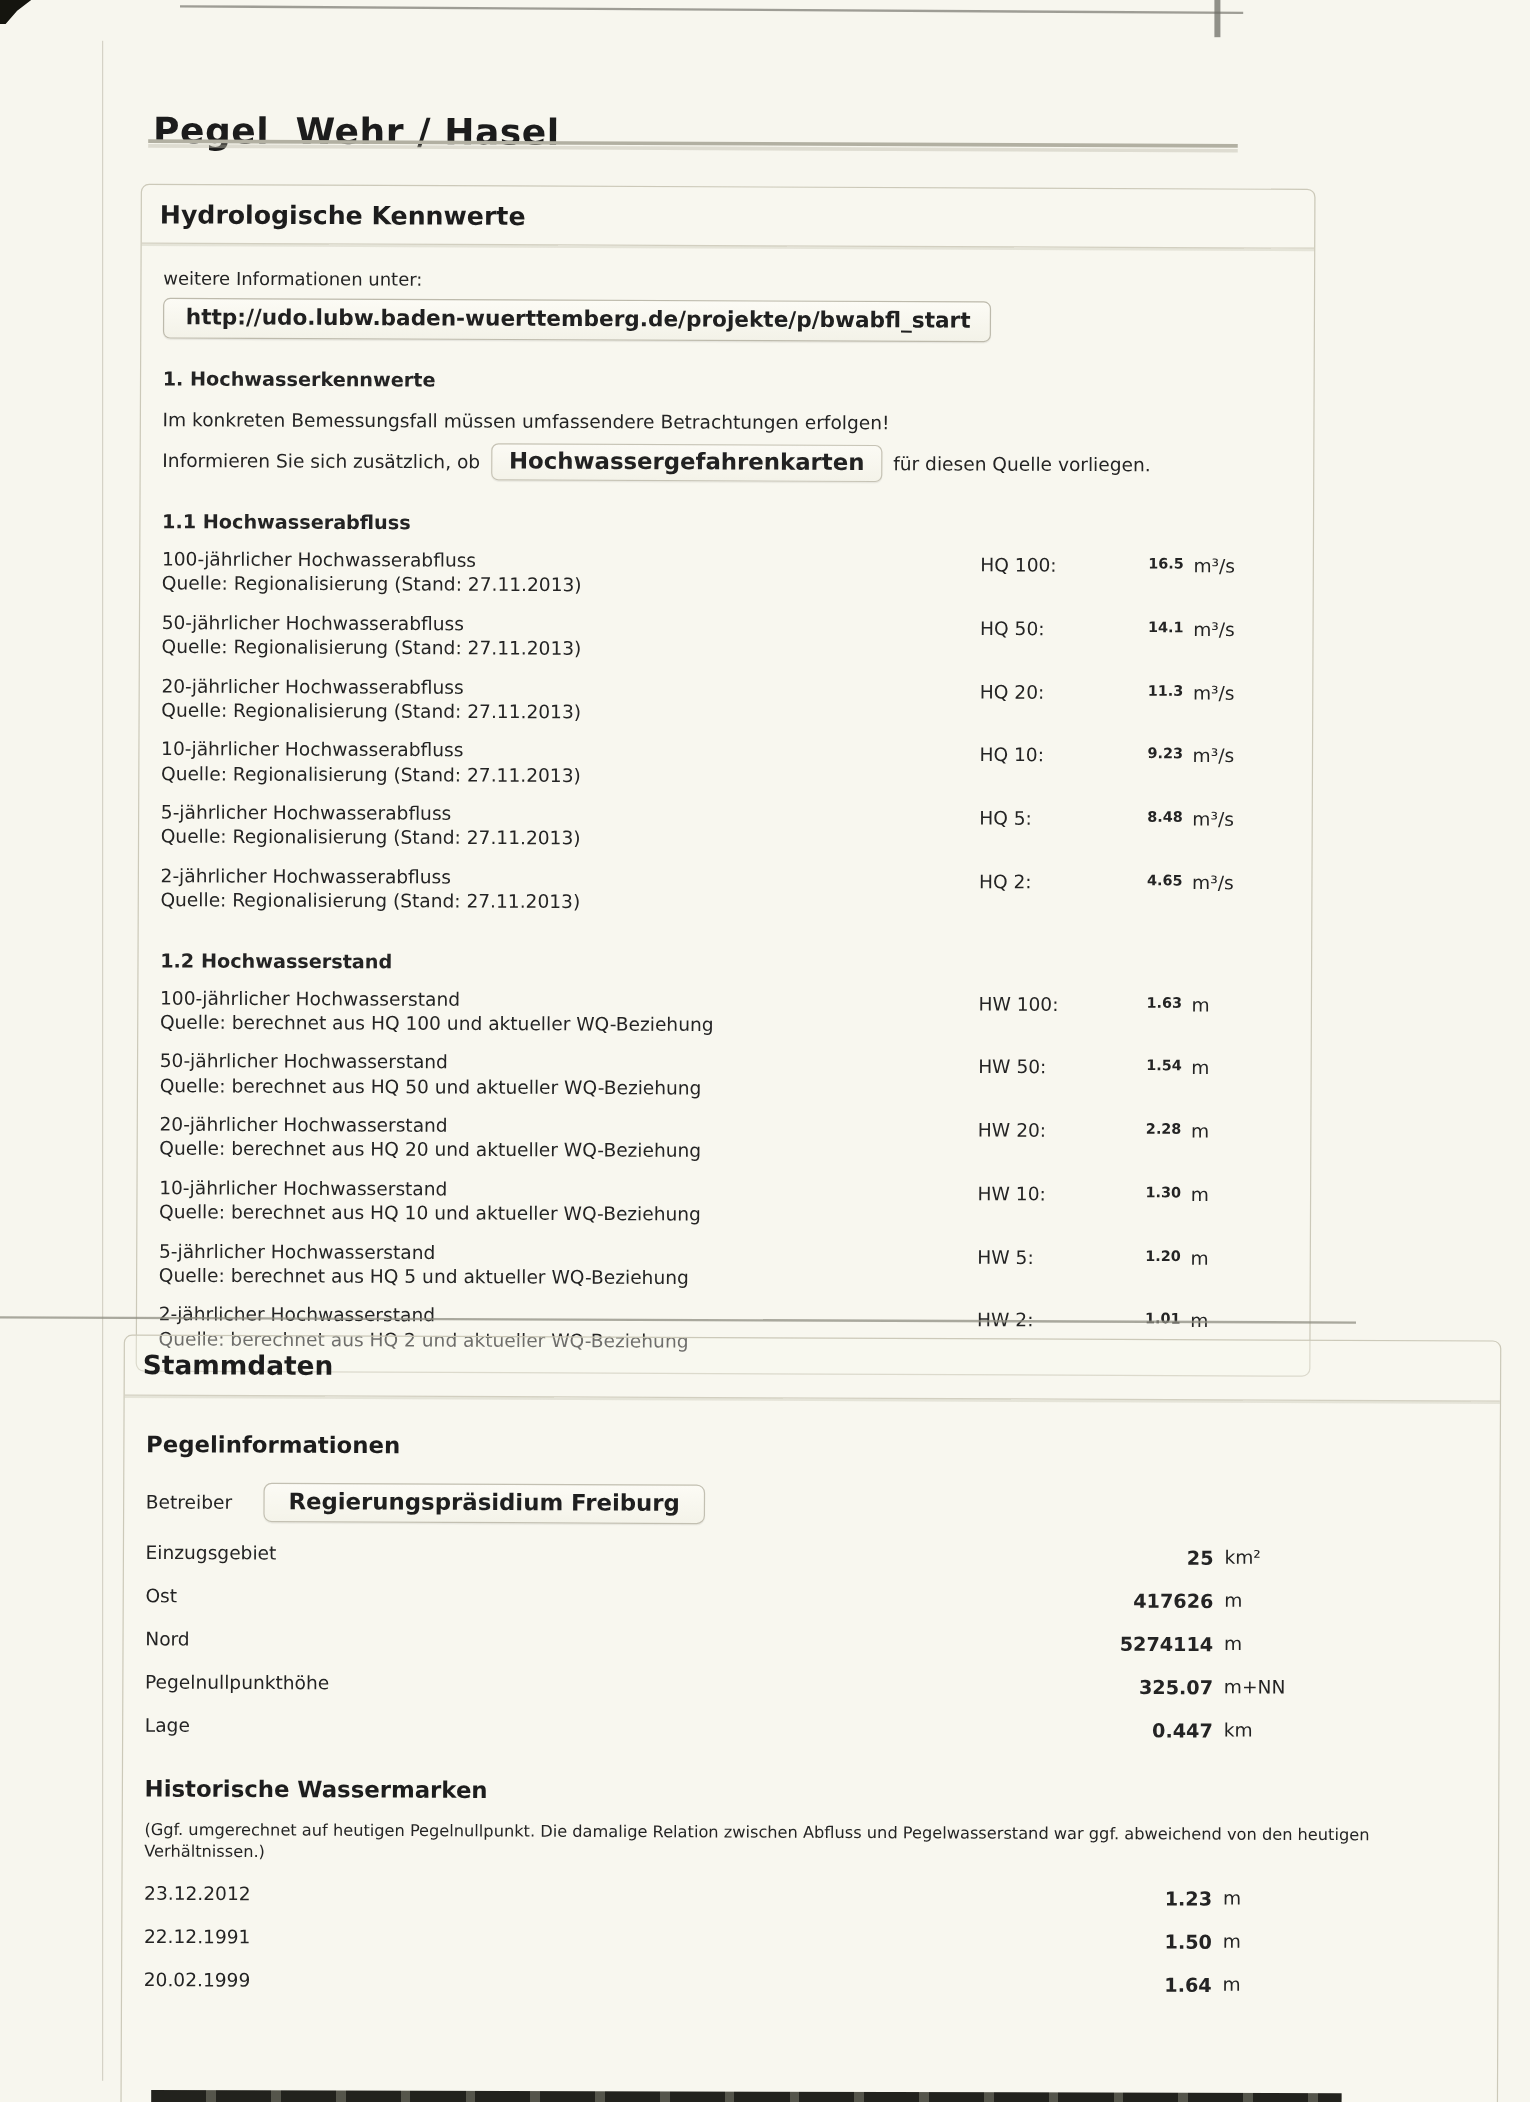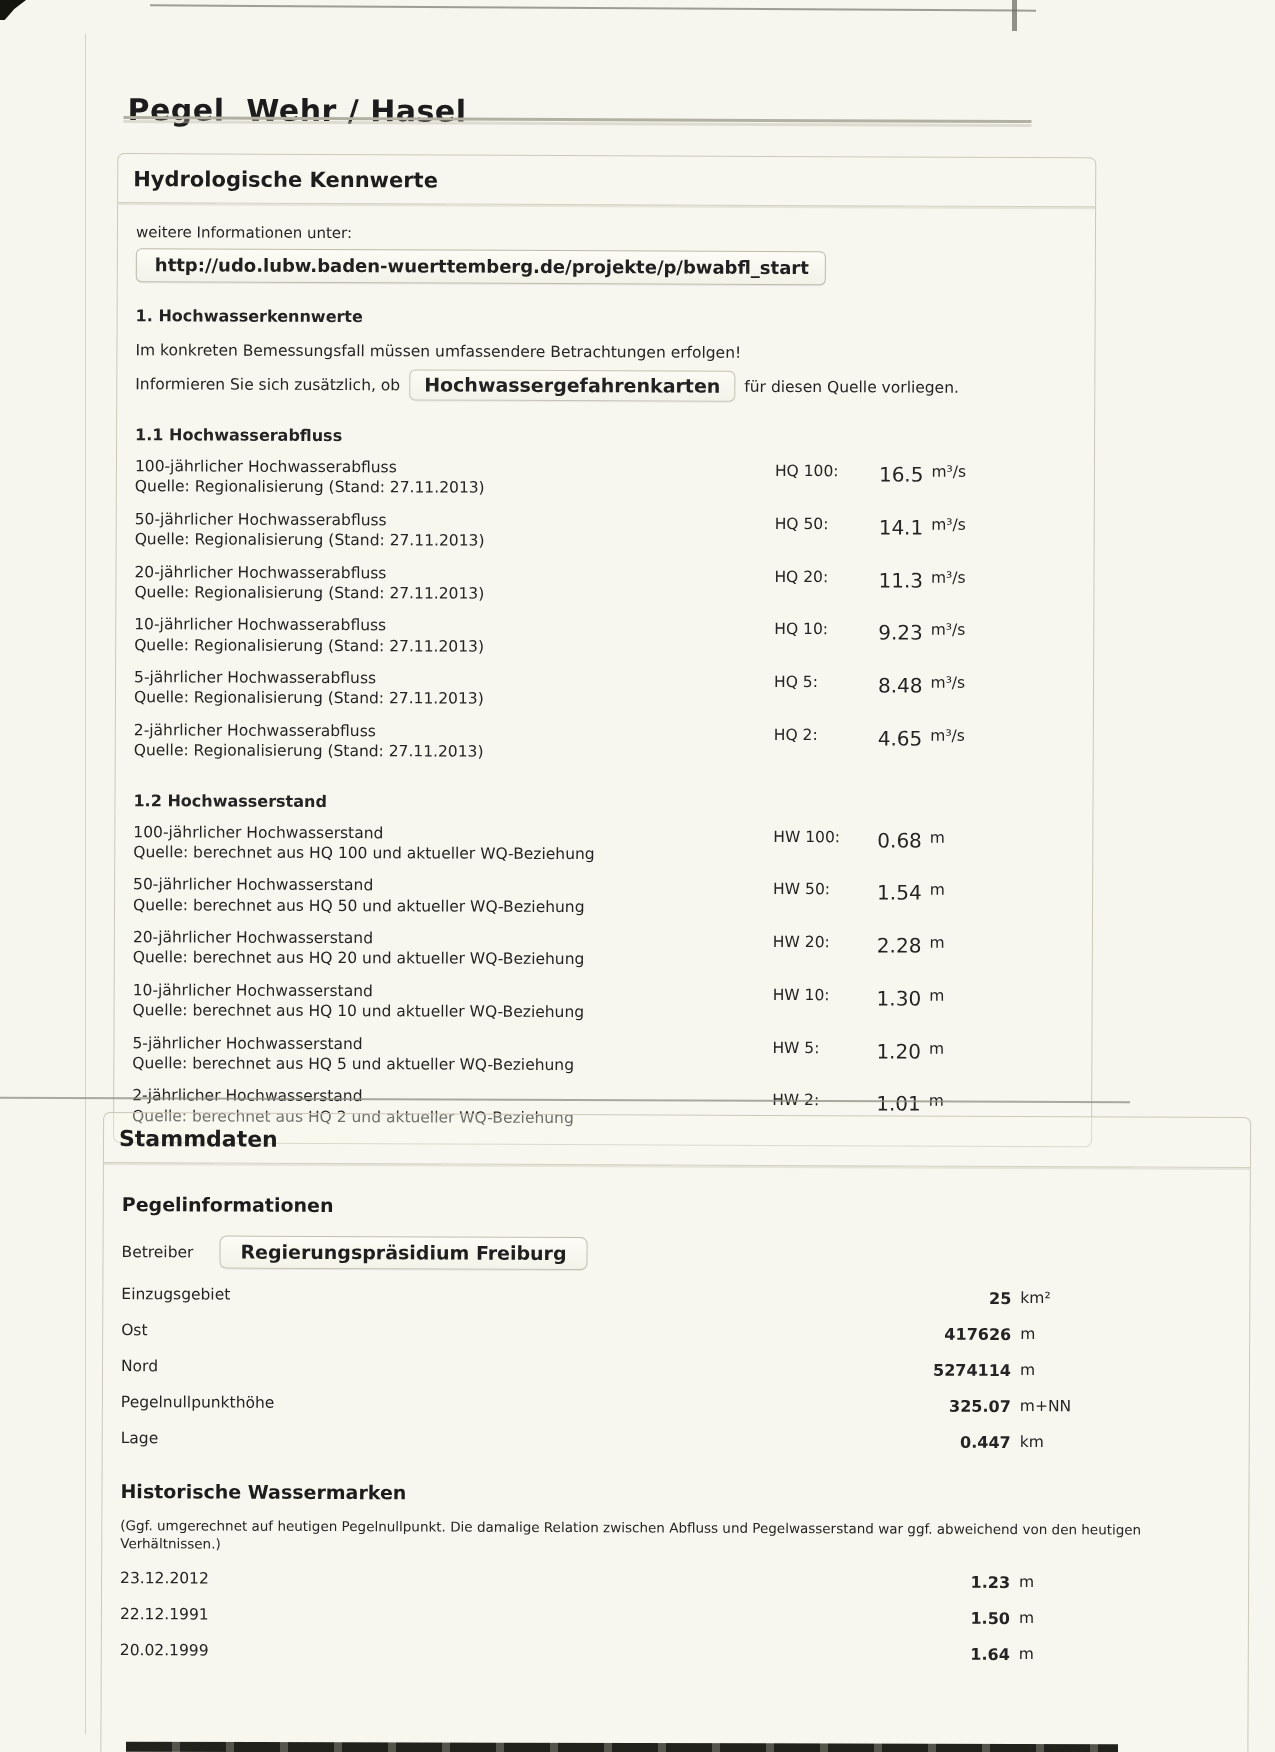--- a/index.html
+++ b/index.html
@@ -60,22 +60,22 @@
     background:linear-gradient(#fbfaf4,#f4f3e9);
     box-shadow:0 1px 1px rgba(0,0,0,.07);
     padding:3px 14px 4px 14px;
     font-size:19px;font-weight:bold;color:#222;
   }
   .sub2-heading{font-size:16px;font-weight:bold;margin-top:26px;}
   .sub2-heading.stand{margin-top:30px;}
   .hrow{display:flex;margin-top:13px;font-size:15.5px;line-height:1.25;}
   .hrow-text{width:640px;}
   .hrow-source{margin-top:1px;}
-  .hrow-key{width:104px;padding-top:2px;}
-  .hrow-value{font-weight:normal;padding-top:2px;font-size:20px;}
+  .hrow-key{width:104px;padding-top:2px;margin-left:42px;}
+  .hrow-value{font-weight:bold;padding-top:2px;font-size:12px;margin-left:36px;}
   .hrow-unit{margin-left:8px;padding-top:2px;}
   
   .pegelinfo-heading,.wasser-heading{font-size:19px;font-weight:bold;margin-top:18px;color:#1d1d1d;}
   .betreiber-row{display:flex;align-items:center;gap:26px;margin-top:20px;font-size:15.5px;}
   .betreiber-button{
     display:inline-block;border:1px solid #c3c0b2;border-radius:7px;
     background:linear-gradient(#fcfbf5,#f4f3e9);
     box-shadow:0 1px 1px rgba(0,0,0,.07);
     padding:4px 20px 5px 20px;
     font-size:19px;font-weight:bold;color:#1f1f1f;
@@ -184,21 +184,21 @@
       </div>
 
       <div class="sub2-heading stand">1.2 Hochwasserstand</div>
 
       <div class="hrow">
         <div class="hrow-text">
           <div class="hrow-label">100-jährlicher Hochwasserstand</div>
           <div class="hrow-source">Quelle: berechnet aus HQ 100 und aktueller WQ-Beziehung</div>
         </div>
         <div class="hrow-key">HW 100:</div>
-        <div class="hrow-value">0.68</div>
+        <div class="hrow-value">1.63</div>
         <div class="hrow-unit">m</div>
       </div>
       <div class="hrow">
         <div class="hrow-text">
           <div class="hrow-label">50-jährlicher Hochwasserstand</div>
           <div class="hrow-source">Quelle: berechnet aus HQ 50 und aktueller WQ-Beziehung</div>
         </div>
         <div class="hrow-key">HW 50:</div>
         <div class="hrow-value">1.54</div>
         <div class="hrow-unit">m</div>

